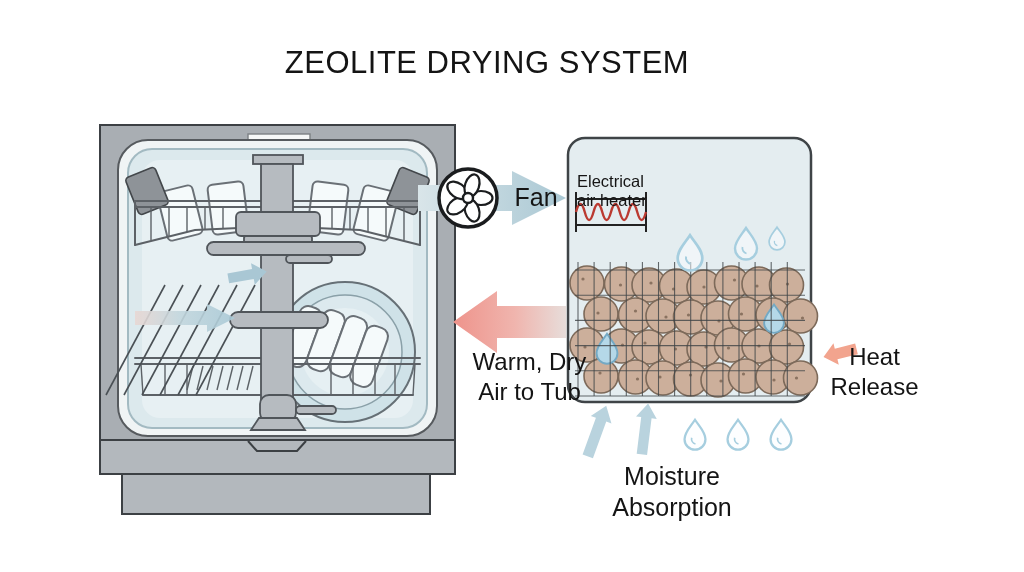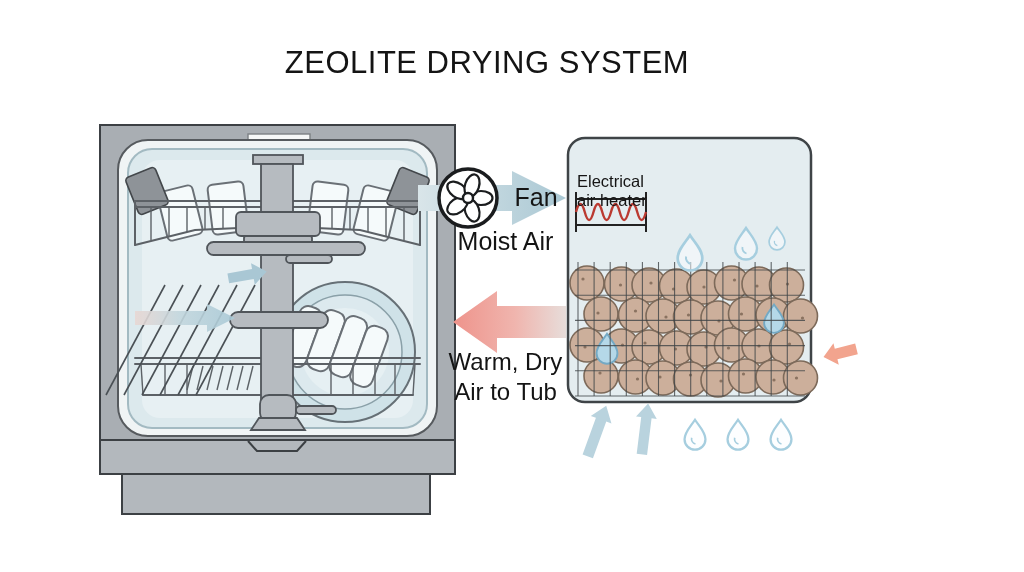--- a/index.html
+++ b/index.html
@@ -323,16 +323,19 @@
     <use href="#dropg" transform="translate(777,238) scale(0.72)"></use>
 
     <use href="#dropg" transform="translate(695,434) scale(0.95)"></use>
     <use href="#dropg" transform="translate(738,434) scale(0.95)"></use>
     <use href="#dropg" transform="translate(781,434) scale(0.95)"></use>
   </svg>
 
   <div class="lbl" style="left:577px;top:145px;width:110px;text-align:left;font-weight:400;font-size:16.5px;line-height:1.18;margin-top:27px;">Electrical
 air heater</div>
   <div class="lbl" style="left:506px;top:182px;width:60px;font-weight:400;font-size:25px;text-align:center;">Fan</div>
-  <div class="lbl" style="left:438px;top:226px;width:135px;font-size:25px;">Moist Air</div>
-  <div class="lbl" style="left:428px;top:347px;width:155px;font-size:24px;">Warm, Dry
+  <div class="lbl" style="left:428px;top:347px;width:155px;font-size:24px;padding-left:24px;">Warm, Dry
 Air to Tub</div>
+  <div class="lbl" style="left:812px;top:342px;width:125px;font-size:24px;">Heat
+Release</div>
+  <div class="lbl" style="left:598px;top:461px;width:148px;font-size:25px;">Moisture
+Absorption</div>
 </div>
 
 </body></html>

